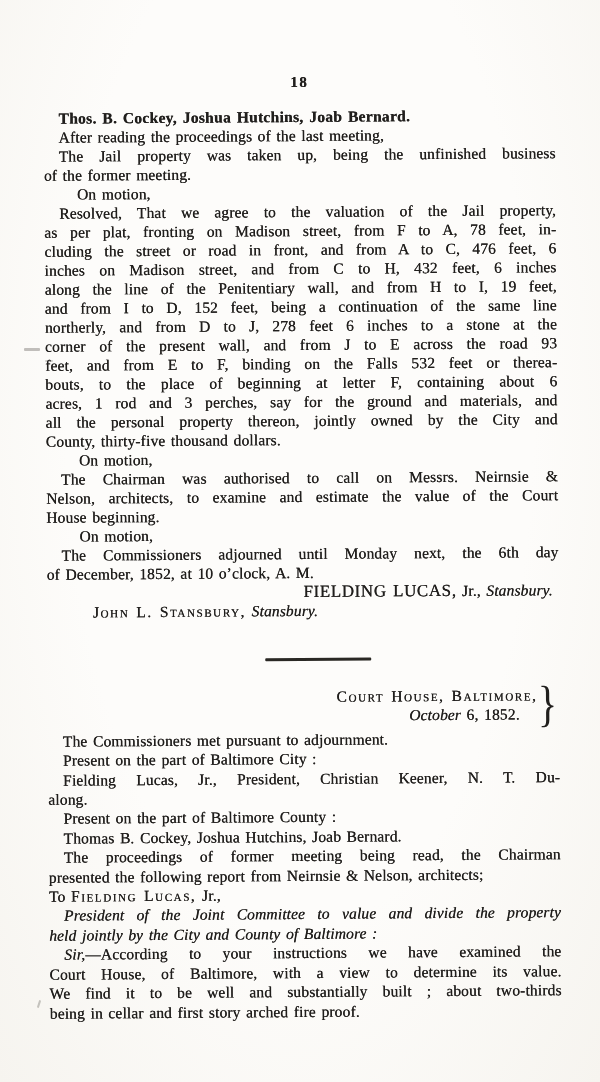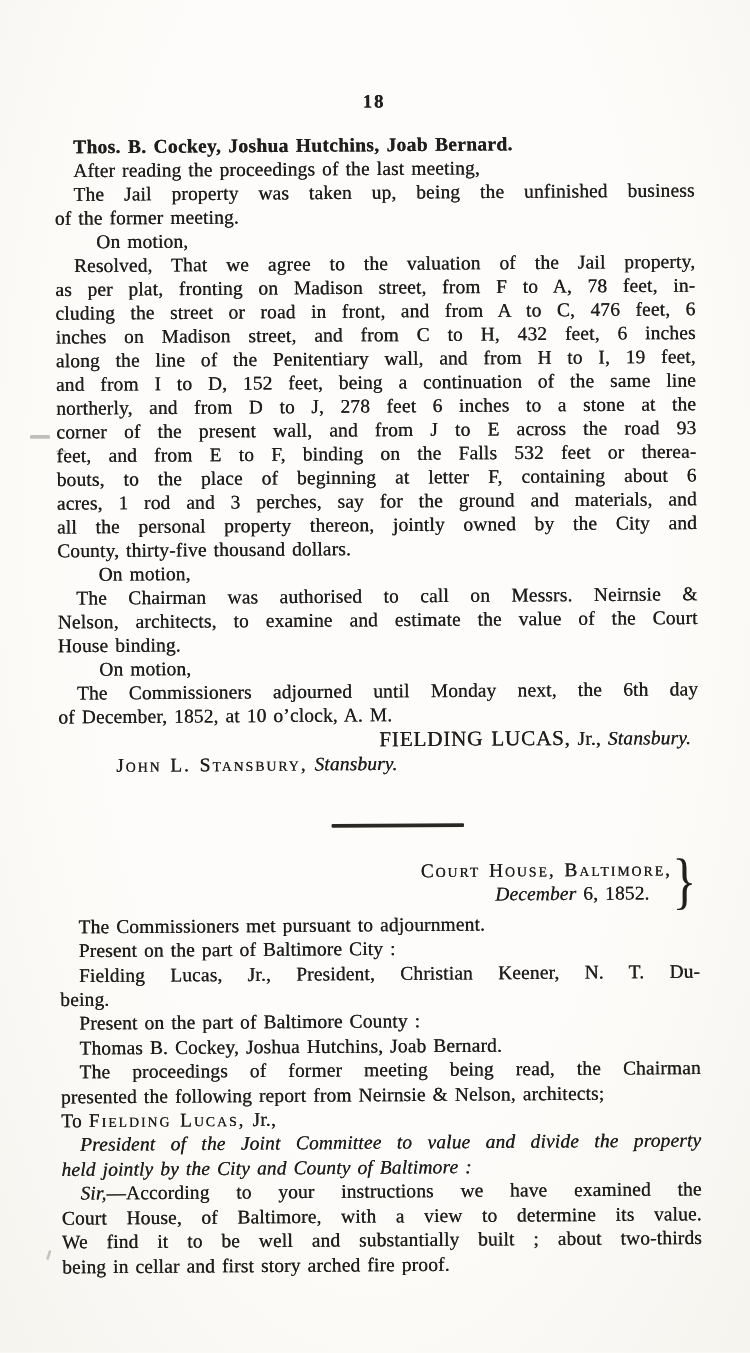--- a/index.html
+++ b/index.html
@@ -98,21 +98,21 @@
           <div class="ln jl"><span>acres, 1 rod and 3 perches, say for the ground and materials, and</span></div>
           <div class="ln jl"><span>all the personal property thereon, jointly owned by the City and</span></div>
           <div class="ln"><span>County, thirty-five thousand dollars.</span></div>
         </div>
       <div class="blk">
           <div class="ln ind2"><span>On motion,</span></div>
         </div>
       <div class="blk">
           <div class="ln jl ind1"><span>The Chairman was authorised to call on Messrs. Neirnsie &amp;</span></div>
           <div class="ln jl"><span>Nelson, architects, to examine and estimate the value of the Court</span></div>
-          <div class="ln"><span>House binding.</span></div>
+          <div class="ln"><span>House beginning.</span></div>
         </div>
       <div class="blk">
           <div class="ln ind2"><span>On motion,</span></div>
         </div>
       <div class="blk">
           <div class="ln jl ind1"><span>The Commissioners adjourned until Monday next, the 6th day</span></div>
           <div class="ln"><span>of December, 1852, at 10 o’clock, A. M.</span></div>
         </div>
 
       <div class="sig ln">
@@ -127,35 +127,35 @@
     </div>
 
     <div class="divider"></div>
 
     <div class="sec sec2">
       <div class="dateline">
         <div class="dl-place ln">
           <span class="s-sc">Court House, Baltimore,</span>
         </div>
         <div class="dl-date ln">
-          <span class="s-i">December</span>
+          <span class="s-i">October</span>
           <span>6, 1852.</span>
         </div>
         <div class="brace">}</div>
       </div>
 
       <div class="blk">
           <div class="ln ind1"><span>The Commissioners met pursuant to adjournment.</span></div>
         </div>
       <div class="blk">
           <div class="ln ind1"><span>Present on the part of Baltimore City :</span></div>
         </div>
       <div class="blk">
           <div class="ln jl ind1"><span>Fielding Lucas, Jr., President, Christian Keener, N. T. Du-</span></div>
-          <div class="ln"><span>being.</span></div>
+          <div class="ln"><span>along.</span></div>
         </div>
       <div class="blk">
           <div class="ln ind1"><span>Present on the part of Baltimore County :</span></div>
         </div>
       <div class="blk">
           <div class="ln ind1"><span>Thomas B. Cockey, Joshua Hutchins, Joab Bernard.</span></div>
         </div>
       <div class="blk">
           <div class="ln jl ind1"><span>The proceedings of former meeting being read, the Chairman</span></div>
           <div class="ln"><span>presented the following report from Neirnsie &amp; Nelson, architects;</span></div>

